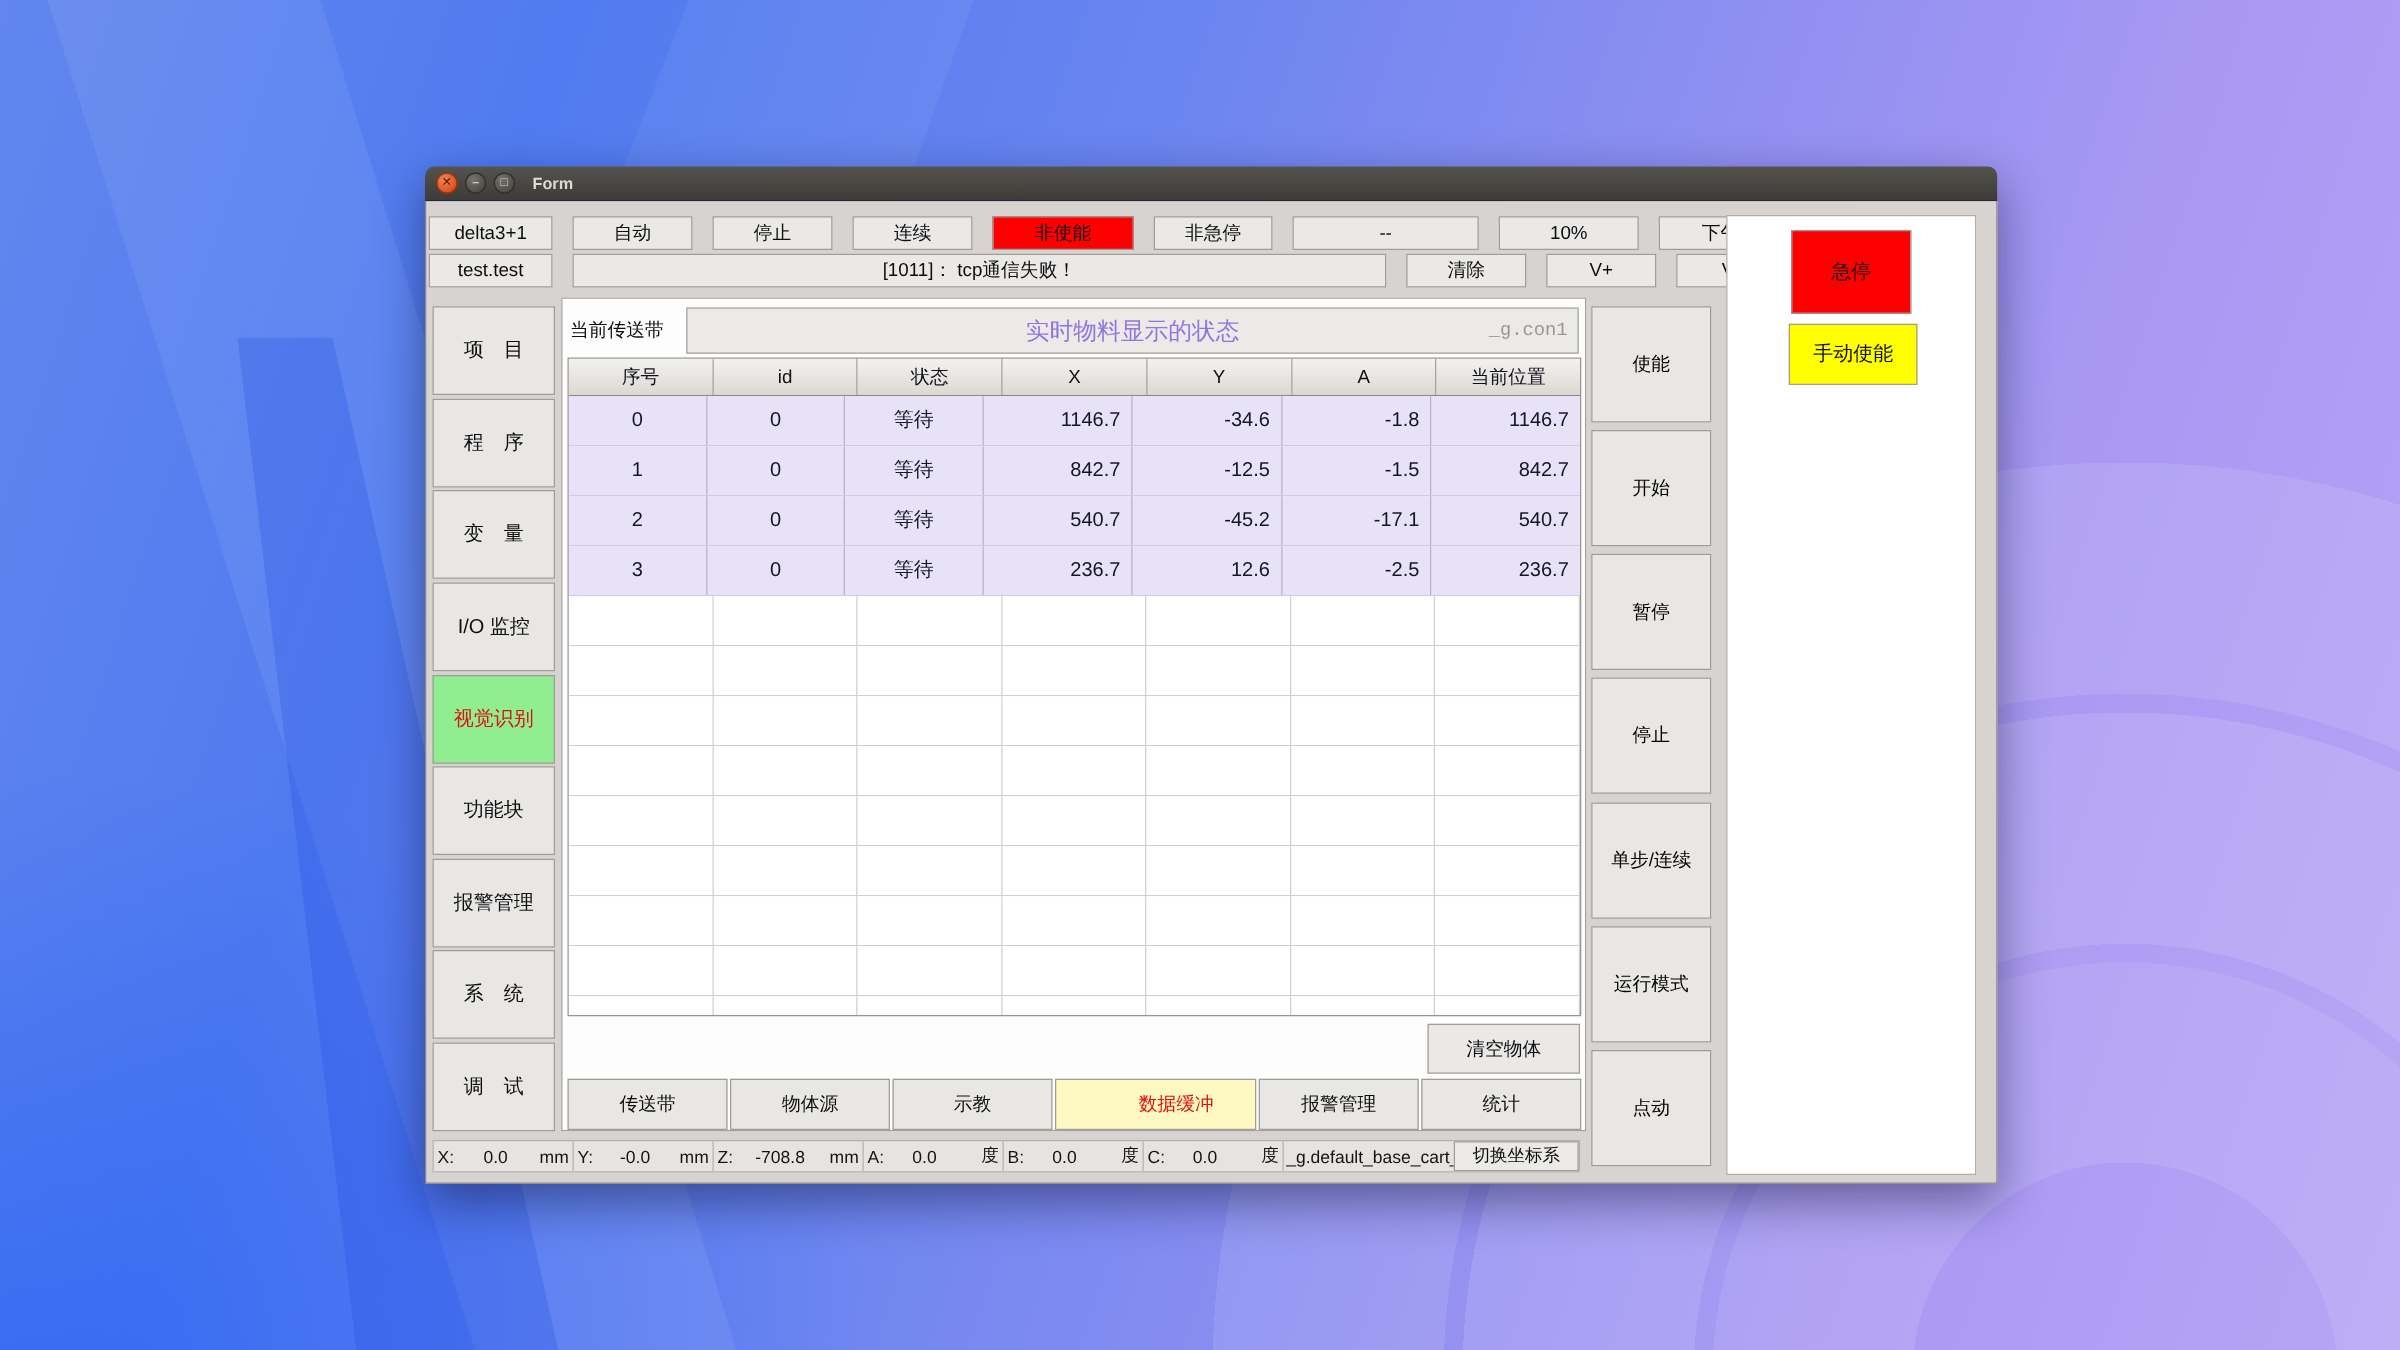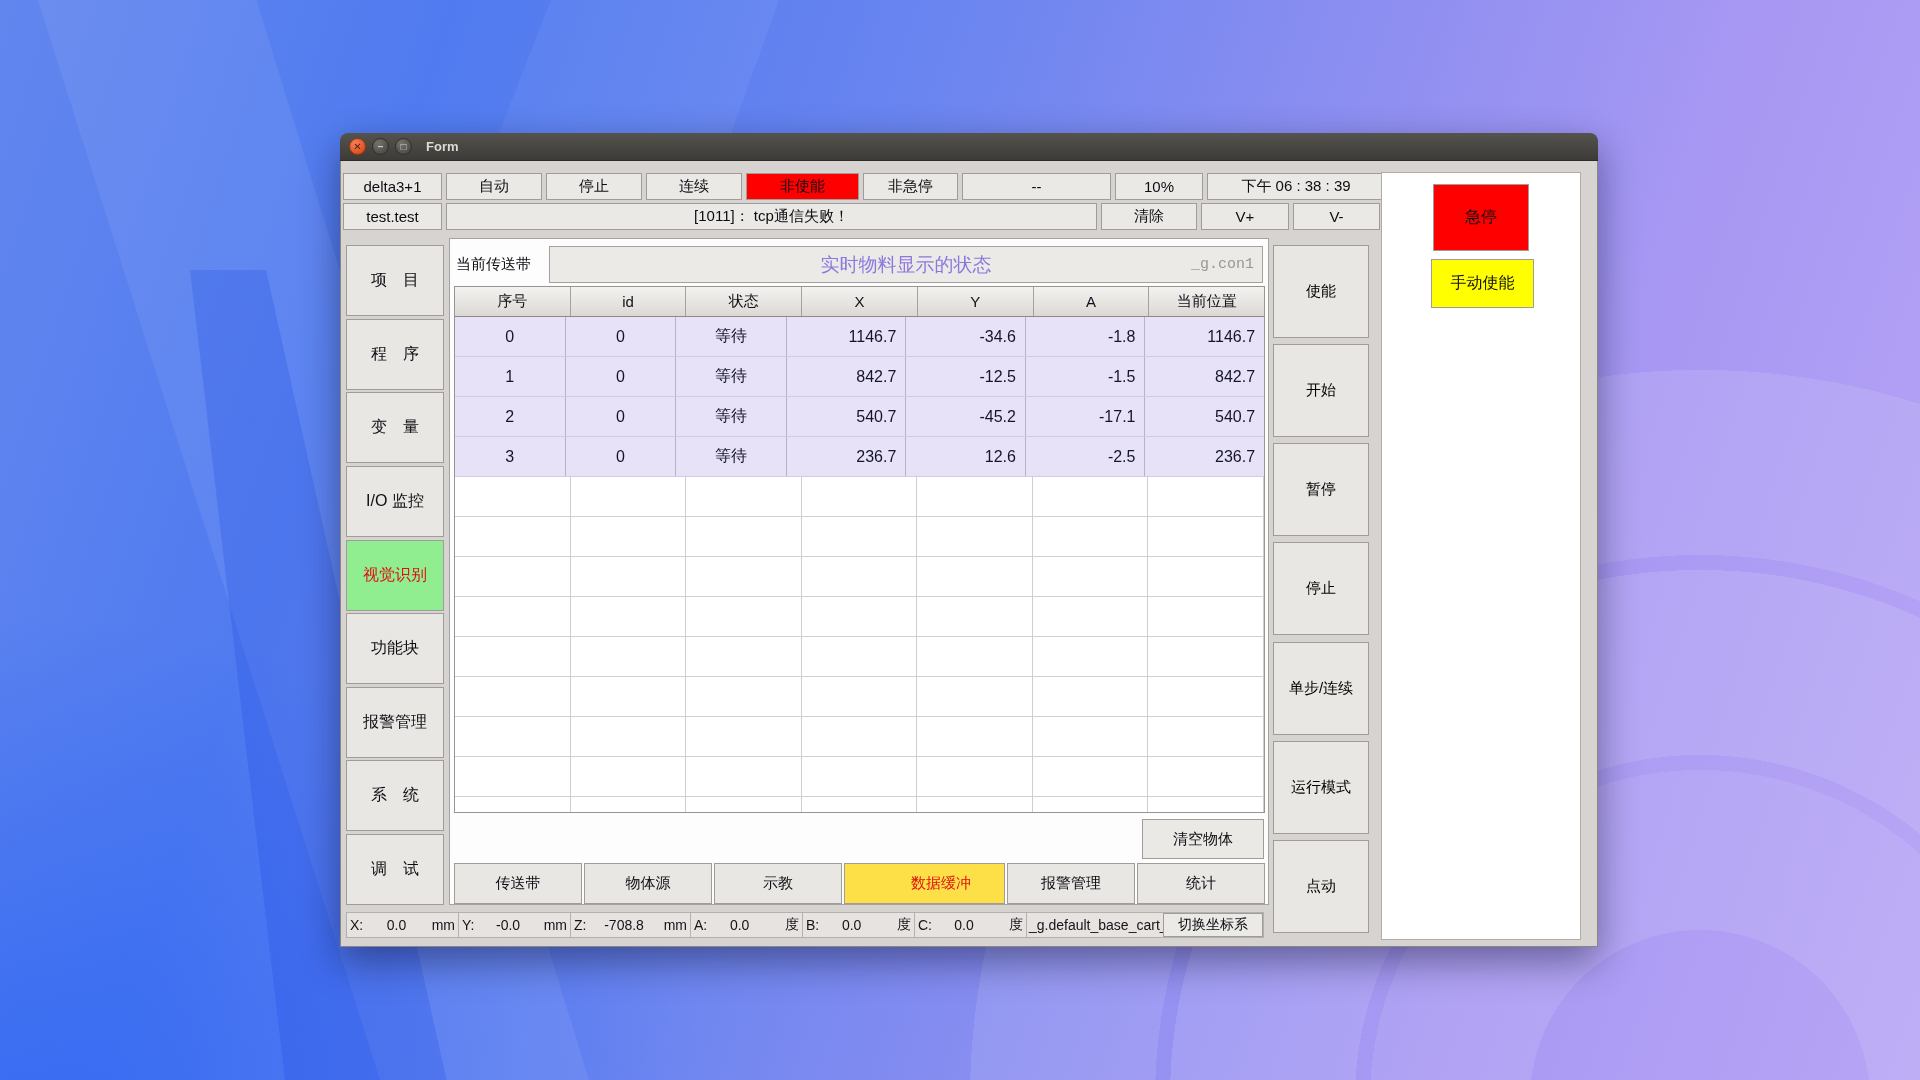--- a/index.html
+++ b/index.html
@@ -46,21 +46,21 @@
     border:1px solid #302e2a; color:#cfccc6; font-weight:bold; }
   .win-title { color:#dedad4; font-size:13px; font-weight:bold; margin-left:8px; }
 
   .content { position:absolute; top:28px; left:0; right:0; bottom:0;
     background:#d7d3d0; border:1px solid #8a8781; border-top:none; box-sizing:border-box; }
 
   .cell { background:#ebe9e6; border:1px solid #9f9c99; box-sizing:border-box;
     display:flex; align-items:center; justify-content:center;
     font-size:15px; color:#0d0d12; white-space:nowrap; }
   .cell.red { background:#ff0000; }
-  .row-flex { position:absolute; display:flex; gap:4px;text-align:center; }
+  .row-flex { position:absolute; display:flex; gap:16px;text-align:center; }
 
   
   .sidebar { position:absolute; left:5px; top:84px; width:98px; height:660px;
     display:flex; flex-direction:column; justify-content:space-between; }
   .side-btn { height:71px; background:#e9e7e4; border:1px solid #9f9c99; box-sizing:border-box;
     display:flex; align-items:center; justify-content:center; font-size:16px; color:#0d0d12; cursor:pointer; }
   .side-btn.active { background:#90ee90; color:#e01010; }
 
   
   .panel { position:absolute; left:108px; top:77px; width:820px; height:667px;
@@ -85,21 +85,21 @@
   .trow .td:last-child { border-right:none; }
   .trow .td.num { justify-content:flex-end; padding-right:9px; }
   .trow.empty { background:#ffffff; border-bottom:1px solid #d2cfcb; }
   .trow.empty .td { border-right:1px solid #d2cfcb; }
 
   .clear-objects { position:absolute; left:692px; top:580px; width:122px; height:40px; cursor:pointer;font-family:Liberation Serif, serif; }
 
   .tabs { position:absolute; left:4px; top:624px; width:811px; height:41px; display:flex; gap:2px; }
   .tab { flex:1; background:#e9e7e4; border:1px solid #9f9c99; box-sizing:border-box;
     display:flex; align-items:center; justify-content:center; font-size:15px; color:#0d0d12; cursor:pointer; }
-  .tab.active { background:#fde047; color:#e01010;padding-left:33px; }
+  .tab.active { background:#fef9c3; color:#e01010;padding-left:33px; }
 
   
   .statusbar { position:absolute; left:5px; top:751px; width:918px; height:26px;
     background:#e6e3e0; border:1px solid #b3b0ad; box-sizing:border-box; display:flex; }
   .sb-cell { border-right:1px solid #b5b2af; box-sizing:border-box; display:flex;
     align-items:center; padding:0 3px; font-size:14px; color:#131318; }
   .sb-val { flex:1; text-align:center; }
   .sb-unit { margin-left:2px; }
   .sb-unit.deg { margin-left:13px; }
   .sb-frame { display:flex; align-items:center; font-size:14px; padding-left:2px; color:#131318;
@@ -144,21 +144,21 @@
   <div class="content">
 
     <div class="row-flex" style="left:2px; top:12px; height:27px;">
       <div class="cell" style="width:99px;">delta3+1</div>
       <div class="cell" style="width:96px;">自动</div>
       <div class="cell" style="width:96px;">停止</div>
       <div class="cell" style="width:96px;">连续</div>
       <div class="cell red" style="width:113px;">非使能</div>
       <div class="cell" style="width:95px;">非急停</div>
       <div class="cell" style="width:149px;">--</div>
-      <div class="cell" style="width:88px;">10%</div>
+      <div class="cell" style="width:112px;">10%</div>
       <div class="cell" style="width:178px;">下午  06 : 38 : 39</div>
     </div>
 
     <div class="row-flex" style="left:2px; top:42px; height:27px;">
       <div class="cell" style="width:99px;">test.test</div>
       <div class="cell" style="width:651px;">[1011]：  tcp通信失败！</div>
       <div class="cell" style="width:96px; cursor:pointer;">清除</div>
       <div class="cell" style="width:88px; cursor:pointer;">V+</div>
       <div class="cell" style="width:87px; cursor:pointer;">V-</div>
     </div>

